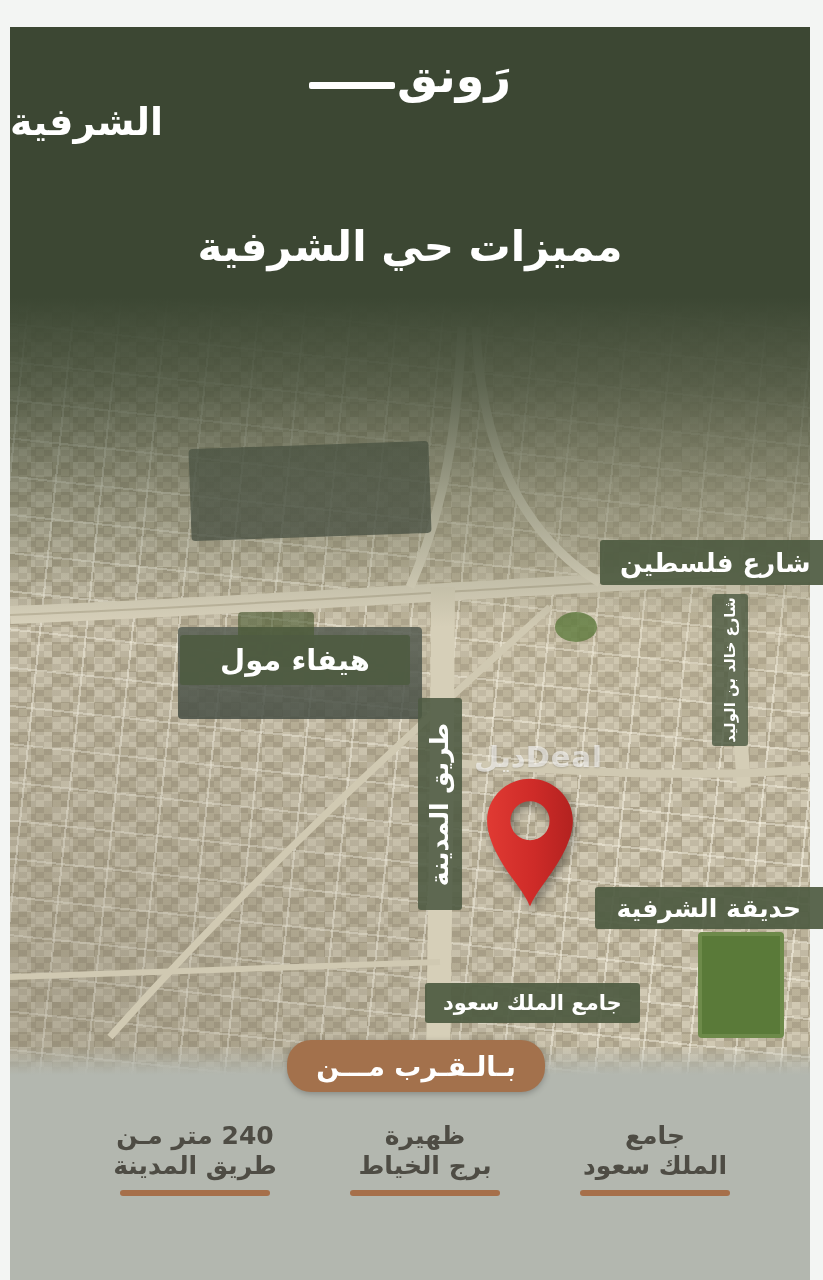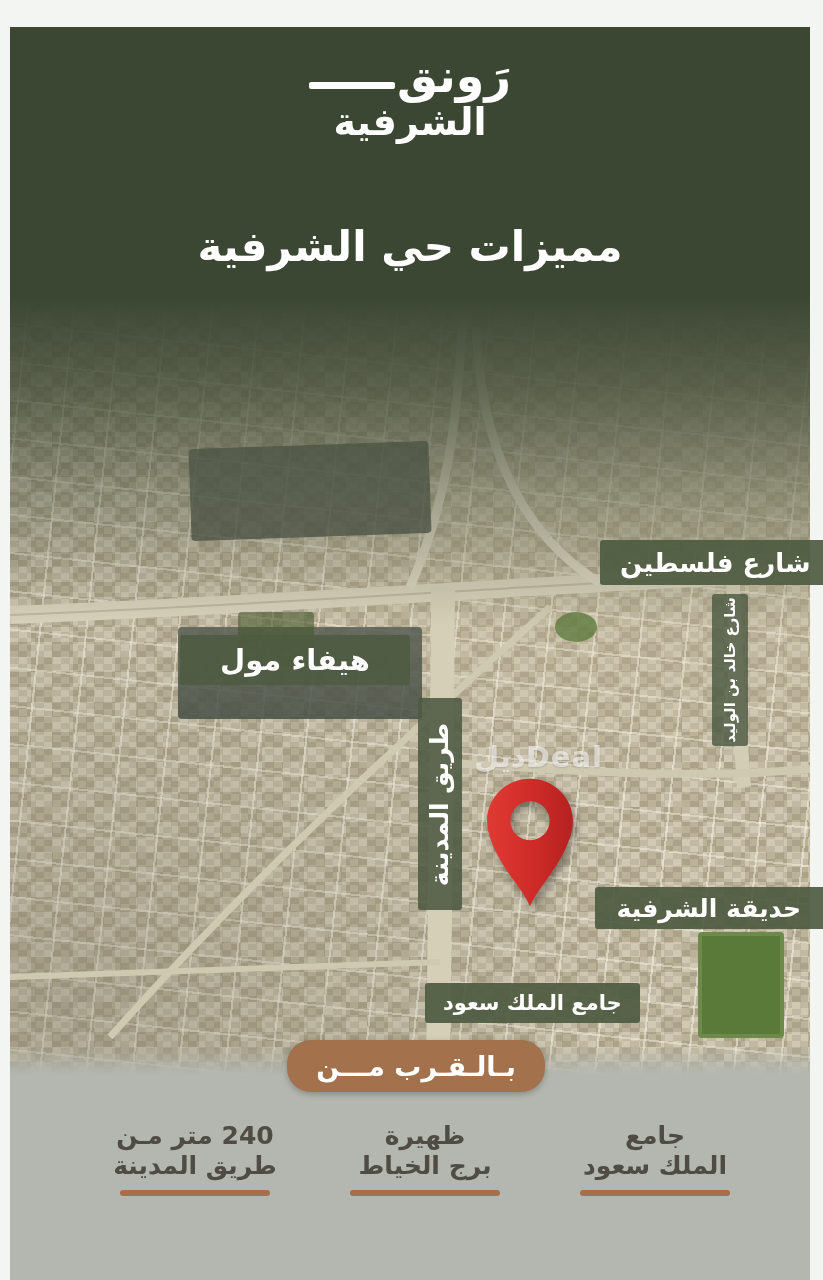--- a/index.html
+++ b/index.html
@@ -39,21 +39,21 @@
   
   .header-fade{
     position:absolute;left:0;top:0;width:100%;height:600px;z-index:1;
     background:linear-gradient(180deg,
       #3c4733 0%, #3c4733 45%,
       rgba(60,71,51,.78) 60%,
       rgba(60,71,51,.38) 78%,
       rgba(60,71,51,0) 100%);
   }
   
-  .logo{position:absolute;top:24px;left:0;width:100%;text-align:center;z-index:3;color:#fff;}
+  .logo{position:absolute;top:24px;left:0;width:100%;text-align:left;z-index:3;color:#fff;}
   .logo-row{display:flex;direction:ltr;justify-content:center;align-items:flex-end;gap:2px;}
   .logo-bar{width:86px;height:7px;background:#fff;border-radius:2px;margin-bottom:13px;}
   .logo-line1{font-size:46px;font-weight:bold;line-height:1.1;}
   .logo-line2{font-size:38px;font-weight:bold;line-height:1.1;margin-top:0px;}
   
   .heading{
     position:absolute;top:195px;left:0;width:100%;text-align:center;z-index:3;
     color:#fff;font-size:42px;font-weight:bold;direction:rtl;
   }
   

